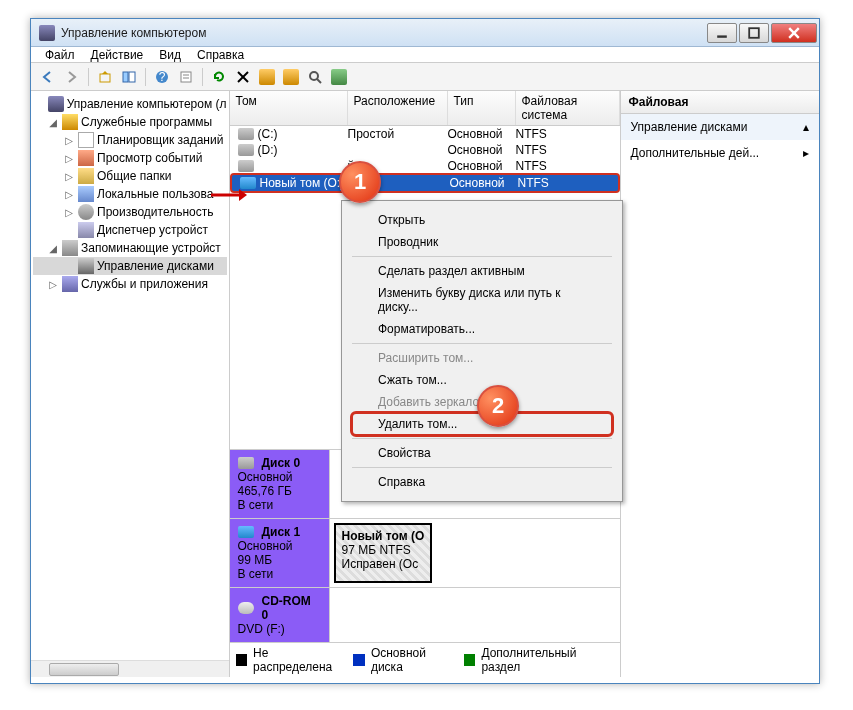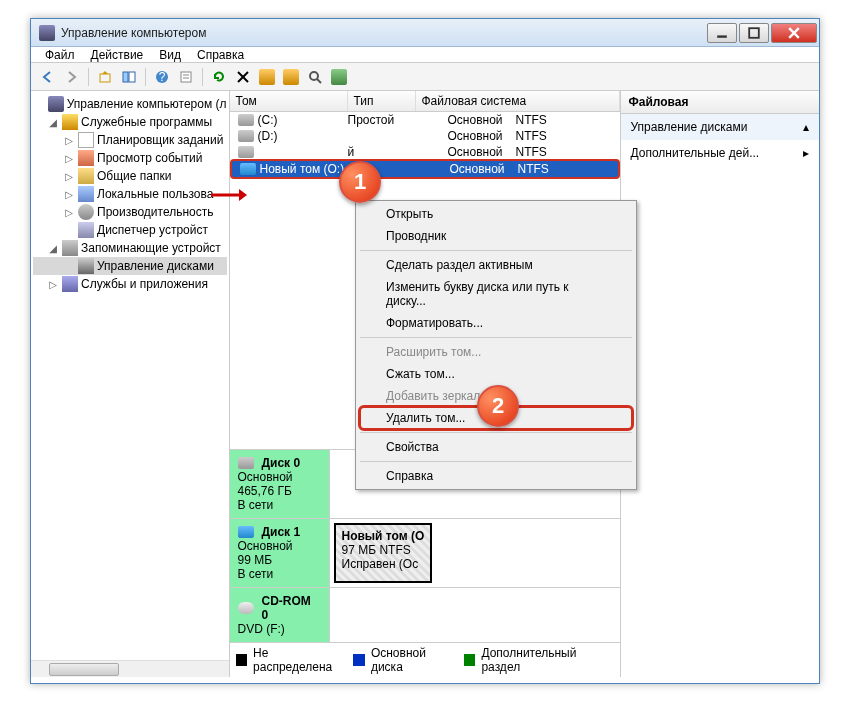--- a/index.html
+++ b/index.html
@@ -45,36 +45,36 @@
 .vrow .c0 { width: 118px; padding-left: 8px; display: flex; align-items: center; }
 .vrow .c1 { width: 100px; }
 .vrow .c2 { width: 68px; }
 .vrow .c3 { width: 100px; }
 .dicon { width: 16px; height: 12px; background: linear-gradient(#ccc,#999); border-radius: 2px; margin-right: 4px; flex-shrink: 0; }
 .dicon.blue { background: linear-gradient(#6bf,#28c); }
 .selrow { background: #1e5fbf; color: #fff; border: 2px solid #d03020; border-radius: 4px; margin: -1px 0; padding: 1px 0; }
 
 .dpanel { border-top: 1px solid #ccc; background: #fff; }
 .dblock { display: flex; border-bottom: 1px solid #ccc; }
-.dleft { width: 100px; padding: 6px 8px; background: #86efac; border-right: 1px solid #ccc; }
+.dleft { width: 100px; padding: 6px 8px; background: #8b5cf6; border-right: 1px solid #ccc; }
 .dleft .dn { font-weight: bold; }
 .dright { flex: 1; padding: 4px; display: flex; gap: 4px; }
 .part { border: 1px solid #333; padding: 4px 6px; min-width: 86px; }
 .part.sel { border: 2px solid #000; background: repeating-linear-gradient(45deg,#eee,#eee 3px,#ddd 3px,#ddd 6px); }
 .part .pn { font-weight: bold; }
 
 .legend { display: flex; align-items: center; gap: 6px; padding: 3px 6px; border-top: 1px solid #ccc; font-size: 11px; }
 .lsw { width: 12px; height: 12px; }
 
 .actions { width: 200px; }
 .actions .ahdr { background: linear-gradient(#fdfdfd,#ececec); padding: 4px 8px; font-weight: bold; border-bottom: 1px solid #ccc; }
 .actions .arow { padding: 6px 10px; display: flex; justify-content: space-between; align-items: center; cursor: default; }
 .actions .arow.active { background: #eef4fb; }
 
-.ctxmenu { position: absolute; left: 355px; top: 200px; width: 282px; background: #f0f0f0; border: 1px solid #979797; box-shadow: 2px 2px 4px rgba(0,0,0,0.3); padding: 2px; z-index: 50; }
+.ctxmenu { position: absolute; left: 341px; top: 200px; width: 282px; background: #f0f0f0; border: 1px solid #979797; box-shadow: 2px 2px 4px rgba(0,0,0,0.3); padding: 8px; z-index: 50; }
 .ctxmenu .mi { padding: 4px 28px; cursor: default; position: relative; }
 .ctxmenu .mi.disabled { color: #888; }
 .ctxmenu .msep { height: 1px; background: #ccc; margin: 3px 2px; }
 .ctxmenu .mi.hl { border: 3px solid #d03020; border-radius: 6px; margin: -2px 0; padding: 3px 25px; }
 
 .badge { position: absolute; width: 42px; height: 42px; border-radius: 50%; background: radial-gradient(circle at 30% 30%, #ff9060, #e03010); color: #fff; font-size: 22px; font-weight: bold; display: flex; align-items: center; justify-content: center; box-shadow: 0 2px 4px rgba(0,0,0,0.4); border: 2px solid #d85040; z-index: 60; }
 
 .arrow1 { position: absolute; left: 209px; top: 185px; z-index: 55; }
 
 .ic{display:inline-block;width:16px;height:16px;}
@@ -242,20 +242,21 @@
           </div>
       </div>
       <div class="hscroll">
           <div class="thumb"></div>
         </div>
     </div>
 
     <div class="middle">
       <div class="vhead">
         <div class="col" style="width:118px">Том</div>
+        <div class="col" style="width:100px">Расположение</div>
         <div class="col" style="width:68px">Тип</div>
         <div class="col" style="flex:1">Файловая система</div>
       </div>
       <div class="vrows">
         <div class="vrow">
           <div class="c0">
               <span class="dicon"></span>
               <span>(C:)</span>
             </div>
           <div class="c1">Простой</div>

